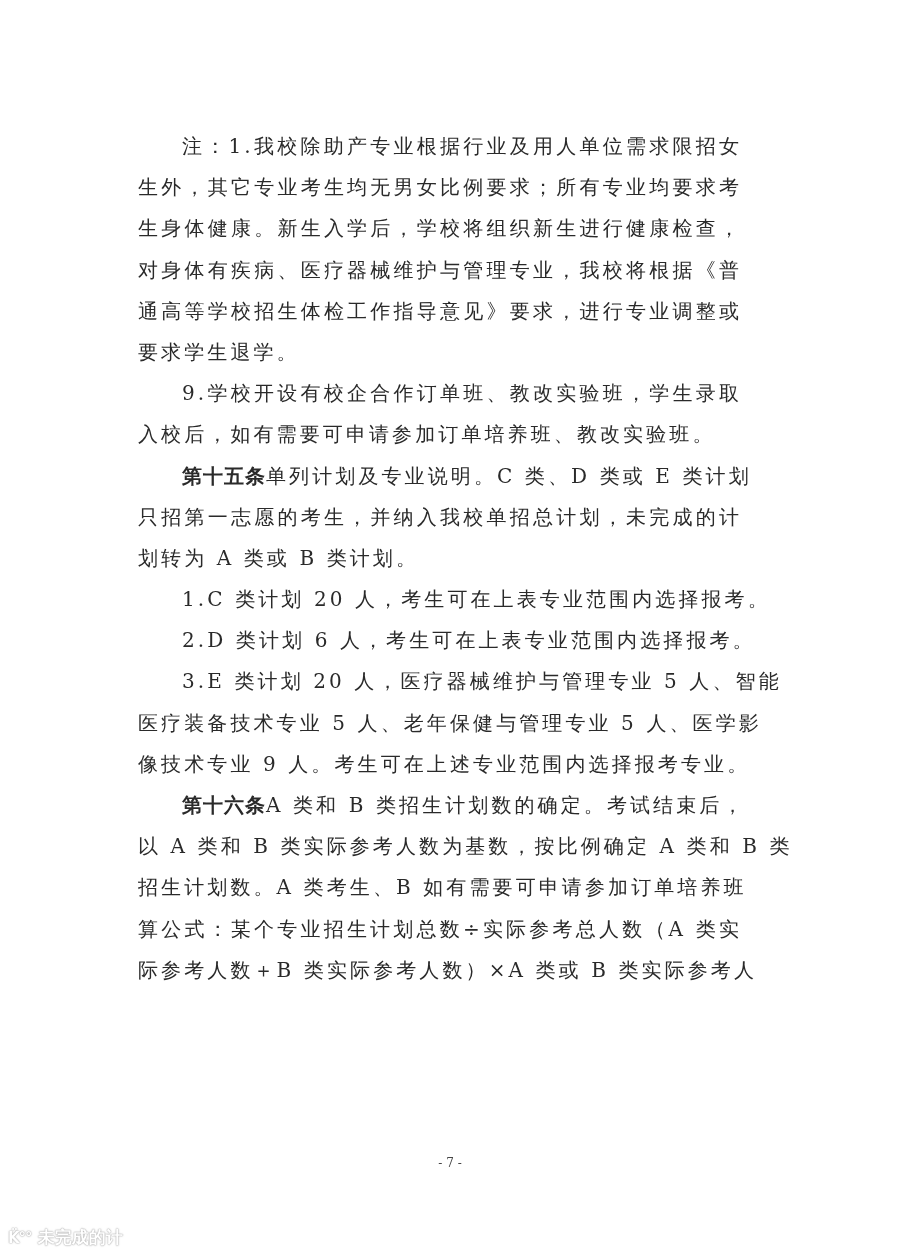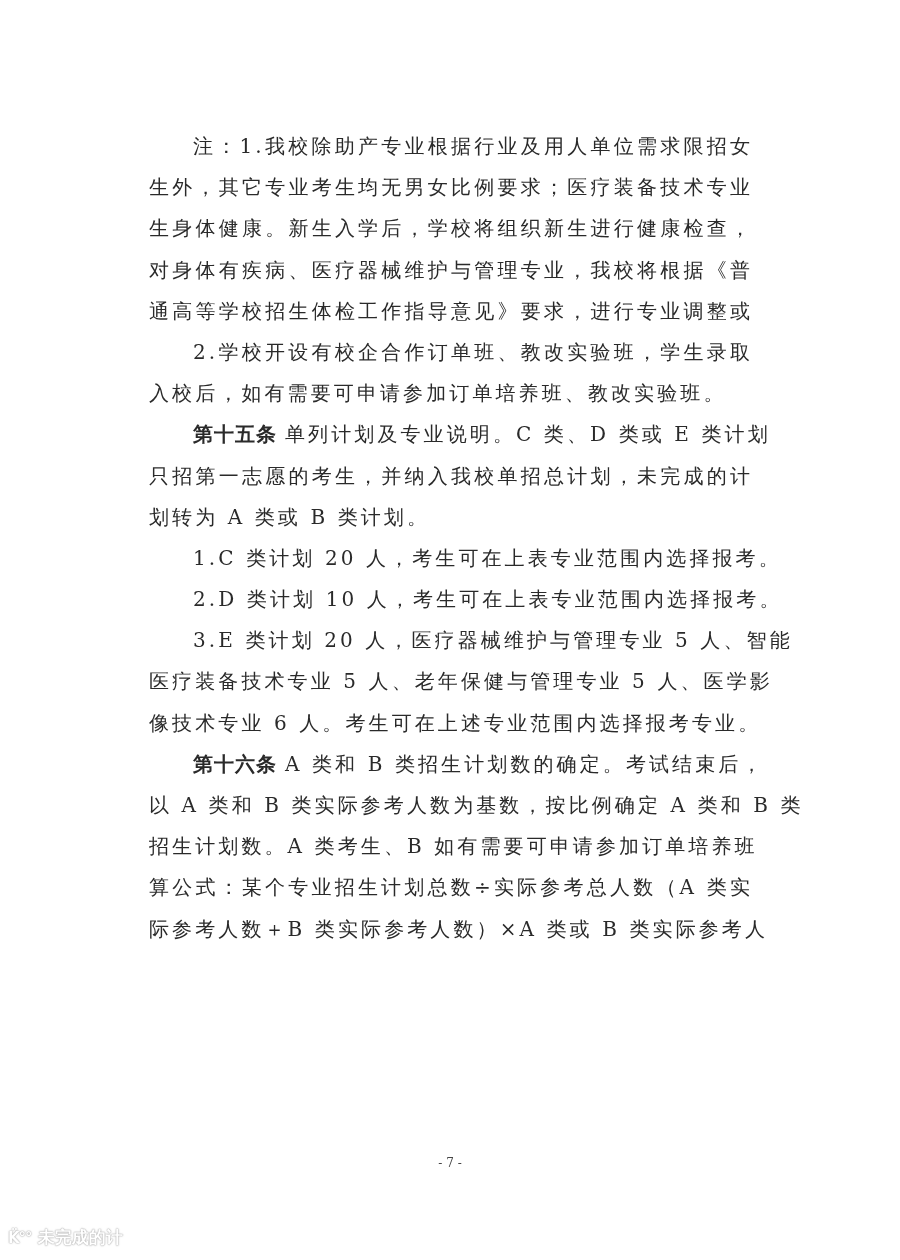--- a/index.html
+++ b/index.html
@@ -10,21 +10,21 @@
     body {
       width: 900px;
       height: 1260px;
       position: relative;
       overflow: hidden;
       font-family: "DejaVu Serif", "Liberation Serif", serif;
       color: #2a2a2a;
     }
     .page {
       position: absolute;
-      left: 149px;
+      left: 138px;
       top: 126px;
       width: 604px;
     }
     .line {
       height: 41.2px;
       line-height: 41.2px;
       font-size: 20px;
       white-space: nowrap;
       letter-spacing: 3.1px;
       text-align: justify;
@@ -34,21 +34,20 @@
     .line.last {
       text-align-last: left;
     }
     .line.indent {
       padding-left: 44px;
     }
     .bold {
       font-family: Liberation Sans, sans-serif;
       font-weight: bold;
       letter-spacing: 1px;
-      margin-right: 8px;
     }
     .page-number {
       position: absolute;
       left: 0;
       width: 900px;
       top: 1156px;
       text-align: center;
       font-size: 12px;
       color: #444;
       font-family: "DejaVu Serif", serif;
@@ -71,39 +70,40 @@
       font-size: 15px;
       letter-spacing: -1px;
     }
   </style>
 </head>
 <body>
 
 <div class="page">
 
   <div class="line indent">注：1.我校除助产专业根据行业及用人单位需求限招女</div>
-  <div class="line">生外，其它专业考生均无男女比例要求；医疗装备技术专业</div>
+  <div class="line">生外，其它专业考生均无男女比例要求；所有专业均要求考</div>
   <div class="line">生身体健康。新生入学后，学校将组织新生进行健康检查，</div>
   <div class="line">对身体有疾病、医疗器械维护与管理专业，我校将根据《普</div>
   <div class="line">通高等学校招生体检工作指导意见》要求，进行专业调整或</div>
+  <div class="line last">要求学生退学。</div>
 
-  <div class="line indent">2.学校开设有校企合作订单班、教改实验班，学生录取</div>
+  <div class="line indent">9.学校开设有校企合作订单班、教改实验班，学生录取</div>
   <div class="line last">入校后，如有需要可申请参加订单培养班、教改实验班。</div>
 
   <div class="line indent">
     <span class="bold">第十五条</span><span>单列计划及专业说明。C 类、D 类或 E 类计划</span>
   </div>
   <div class="line">只招第一志愿的考生，并纳入我校单招总计划，未完成的计</div>
   <div class="line last">划转为 A 类或 B 类计划。</div>
 
   <div class="line indent last">1.C 类计划 20 人，考生可在上表专业范围内选择报考。</div>
-  <div class="line indent last">2.D 类计划 10 人，考生可在上表专业范围内选择报考。</div>
+  <div class="line indent last">2.D 类计划 6 人，考生可在上表专业范围内选择报考。</div>
   <div class="line indent">3.E 类计划 20 人，医疗器械维护与管理专业 5 人、智能</div>
   <div class="line">医疗装备技术专业 5 人、老年保健与管理专业 5 人、医学影</div>
-  <div class="line last">像技术专业 6 人。考生可在上述专业范围内选择报考专业。</div>
+  <div class="line last">像技术专业 9 人。考生可在上述专业范围内选择报考专业。</div>
 
   <div class="line indent">
     <span class="bold">第十六条</span><span>A 类和 B 类招生计划数的确定。考试结束后，</span>
   </div>
   <div class="line">以 A 类和 B 类实际参考人数为基数，按比例确定 A 类和 B 类</div>
   <div class="line">招生计划数。A 类考生、B 如有需要可申请参加订单培养班</div>
   <div class="line">算公式：某个专业招生计划总数÷实际参考总人数（A 类实</div>
   <div class="line">际参考人数＋B 类实际参考人数）×A 类或 B 类实际参考人</div>
 </div>
 

